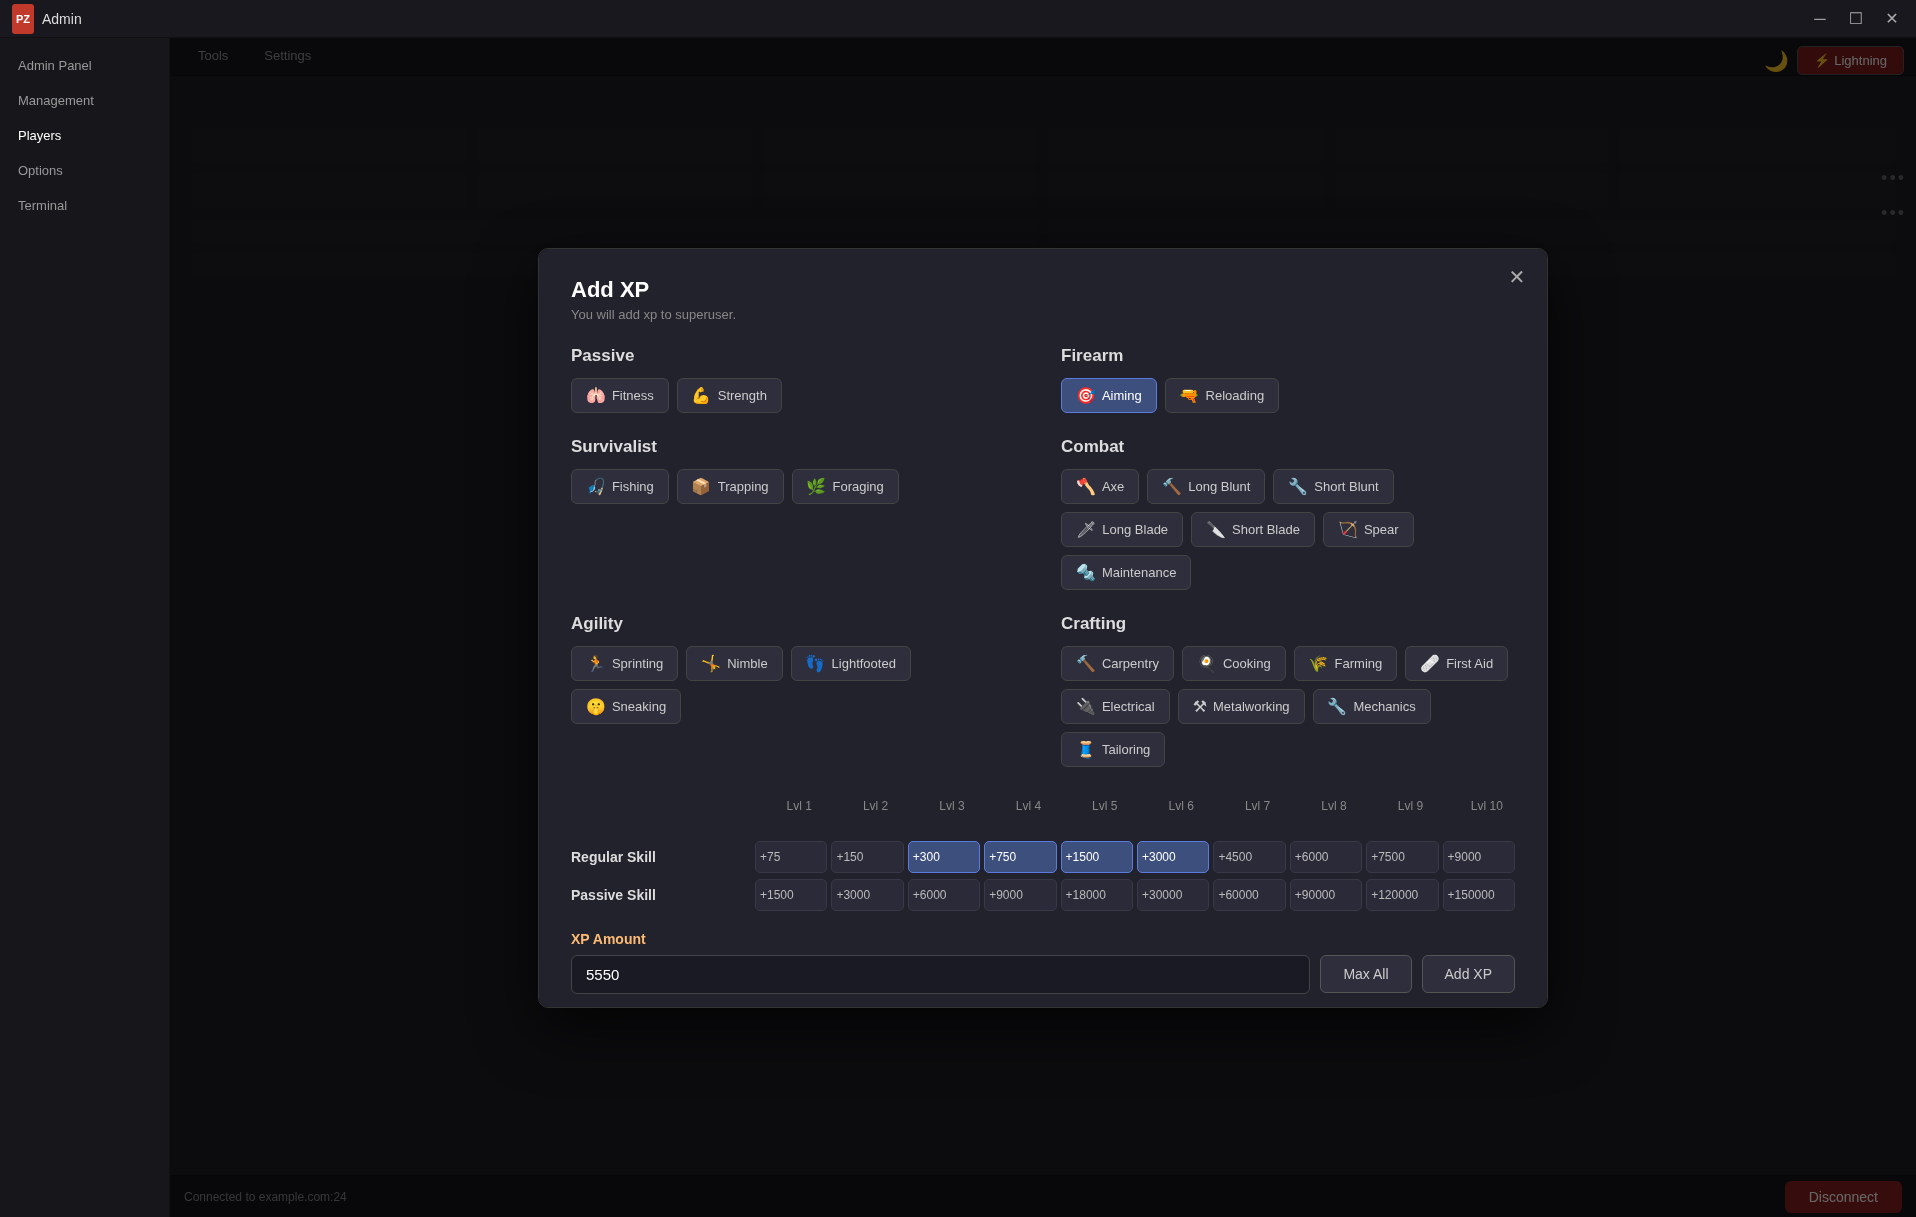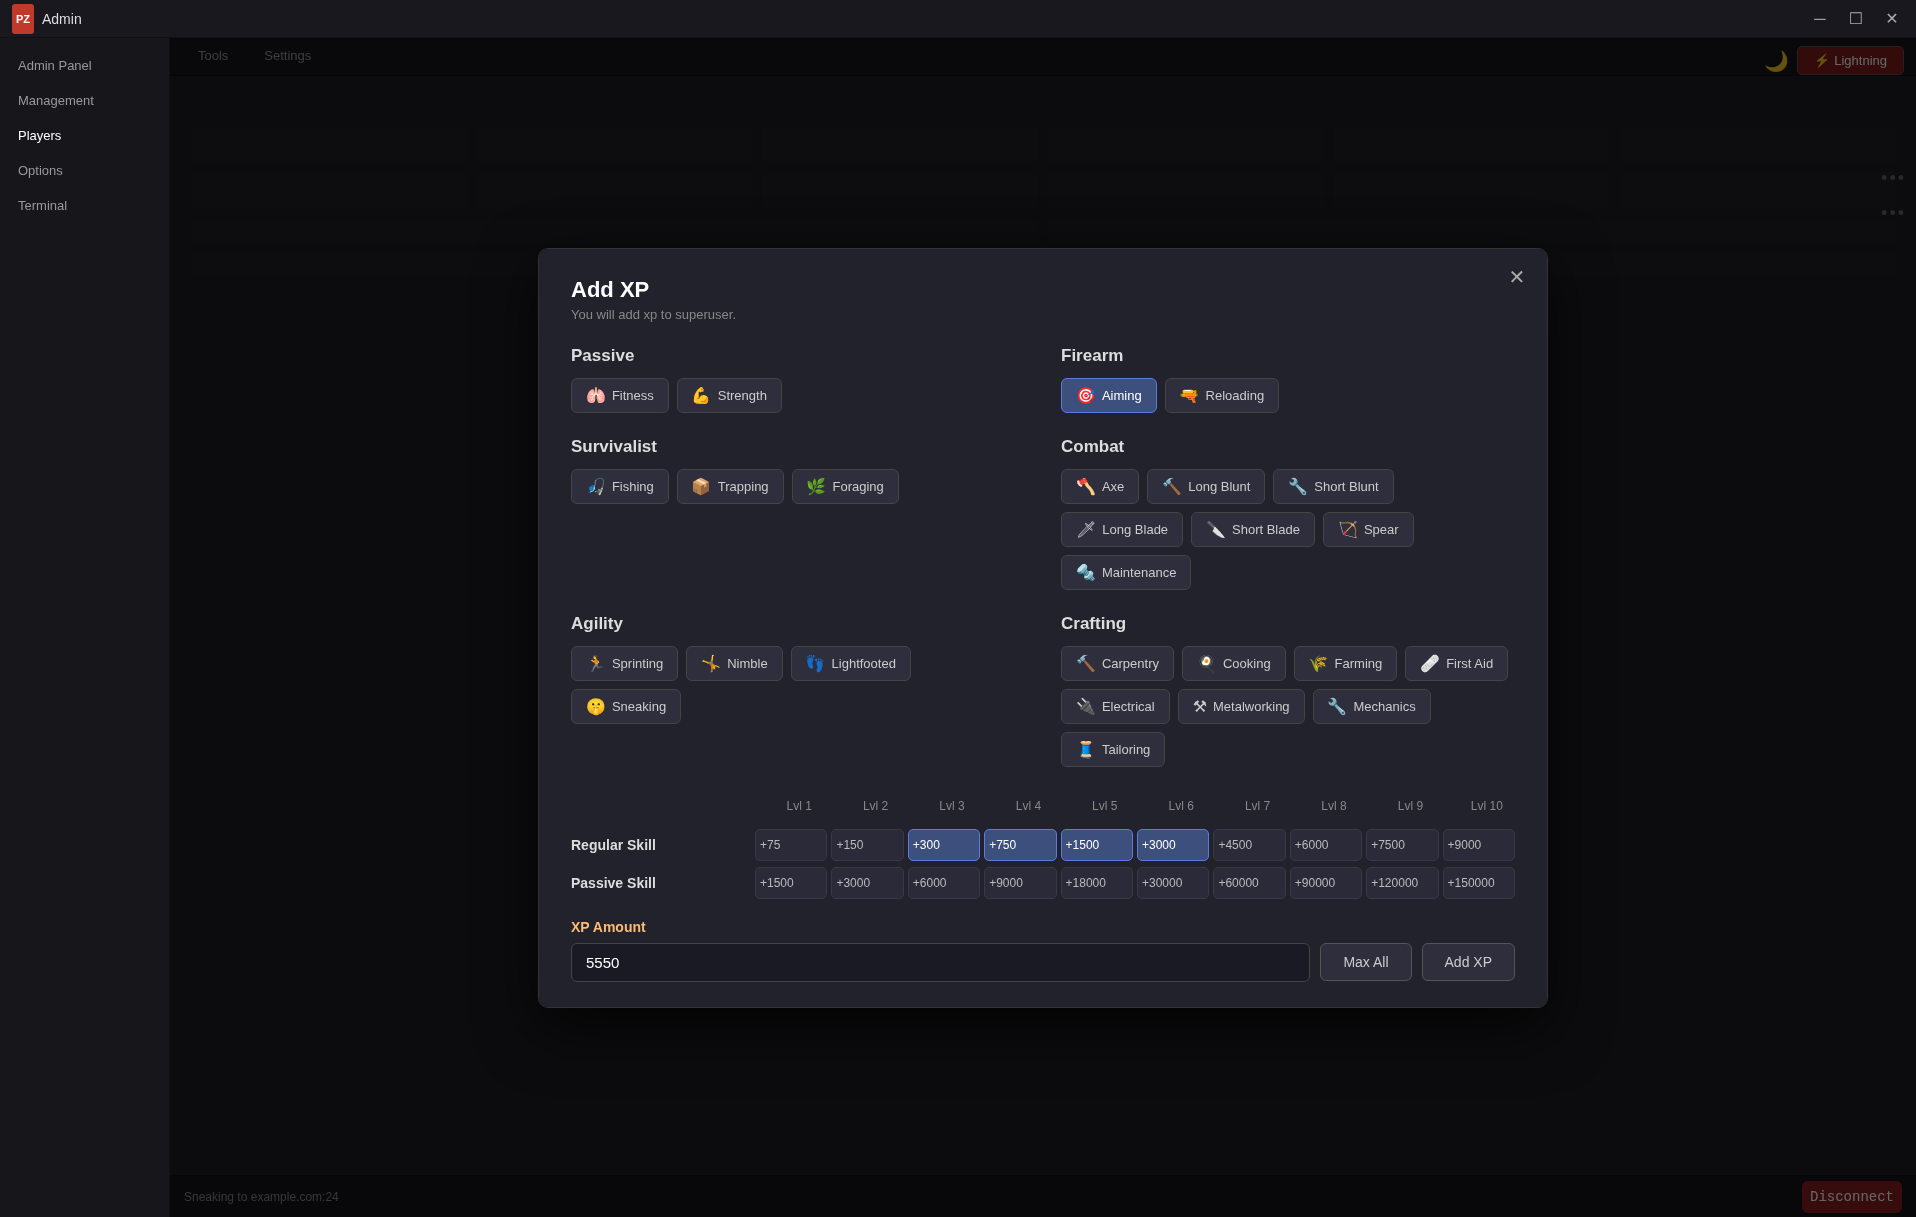--- a/index.html
+++ b/index.html
@@ -241,21 +241,21 @@
 
     
     .modal-bottom {
       margin-top: 28px;
     }
 
     .xp-table-header {
       display: grid;
       grid-template-columns: 180px repeat(10, 1fr);
       gap: 20px;
-      margin-bottom: 12px;
+      margin-bottom: 24px;
     }
     .xp-table-header-cell {
       text-align: center;
       font-size: 12px;
       color: #888;
       padding: 4px 0;
     }
 
     .xp-table-row {
       display: grid;
@@ -337,25 +337,24 @@
       padding: 0 14px;
     }
     .status-text {
       font-size: 12px;
       color: #888;
     }
     .disconnect-btn {
       background: #8b2020;
       border: none;
       border-radius: 6px;
-      padding: 8px 8px;
+      padding: 8px 24px;
       color: #fff;
       font-size: 14px;
       cursor: pointer;
-      font-family: Liberation Mono, monospace;
     }
 
     
     .ellipsis-menu {
       position: absolute;
       right: 10px;
       color: #666;
       font-size: 18px;
       letter-spacing: 2px;
       cursor: pointer;
@@ -635,19 +634,19 @@
                 <button class="action-btn">Add XP</button>
               </div>
             </div>
 
           </div>
 
         </div>
       </div>
 
       <div class="status-bar">
-        <span class="status-text">Sneaking to example.com:24</span>
+        <span class="status-text">Connected to example.com:24</span>
         <button class="disconnect-btn">Disconnect</button>
       </div>
 
     </div>
   </div>
 </div>
 
 </body></html>

